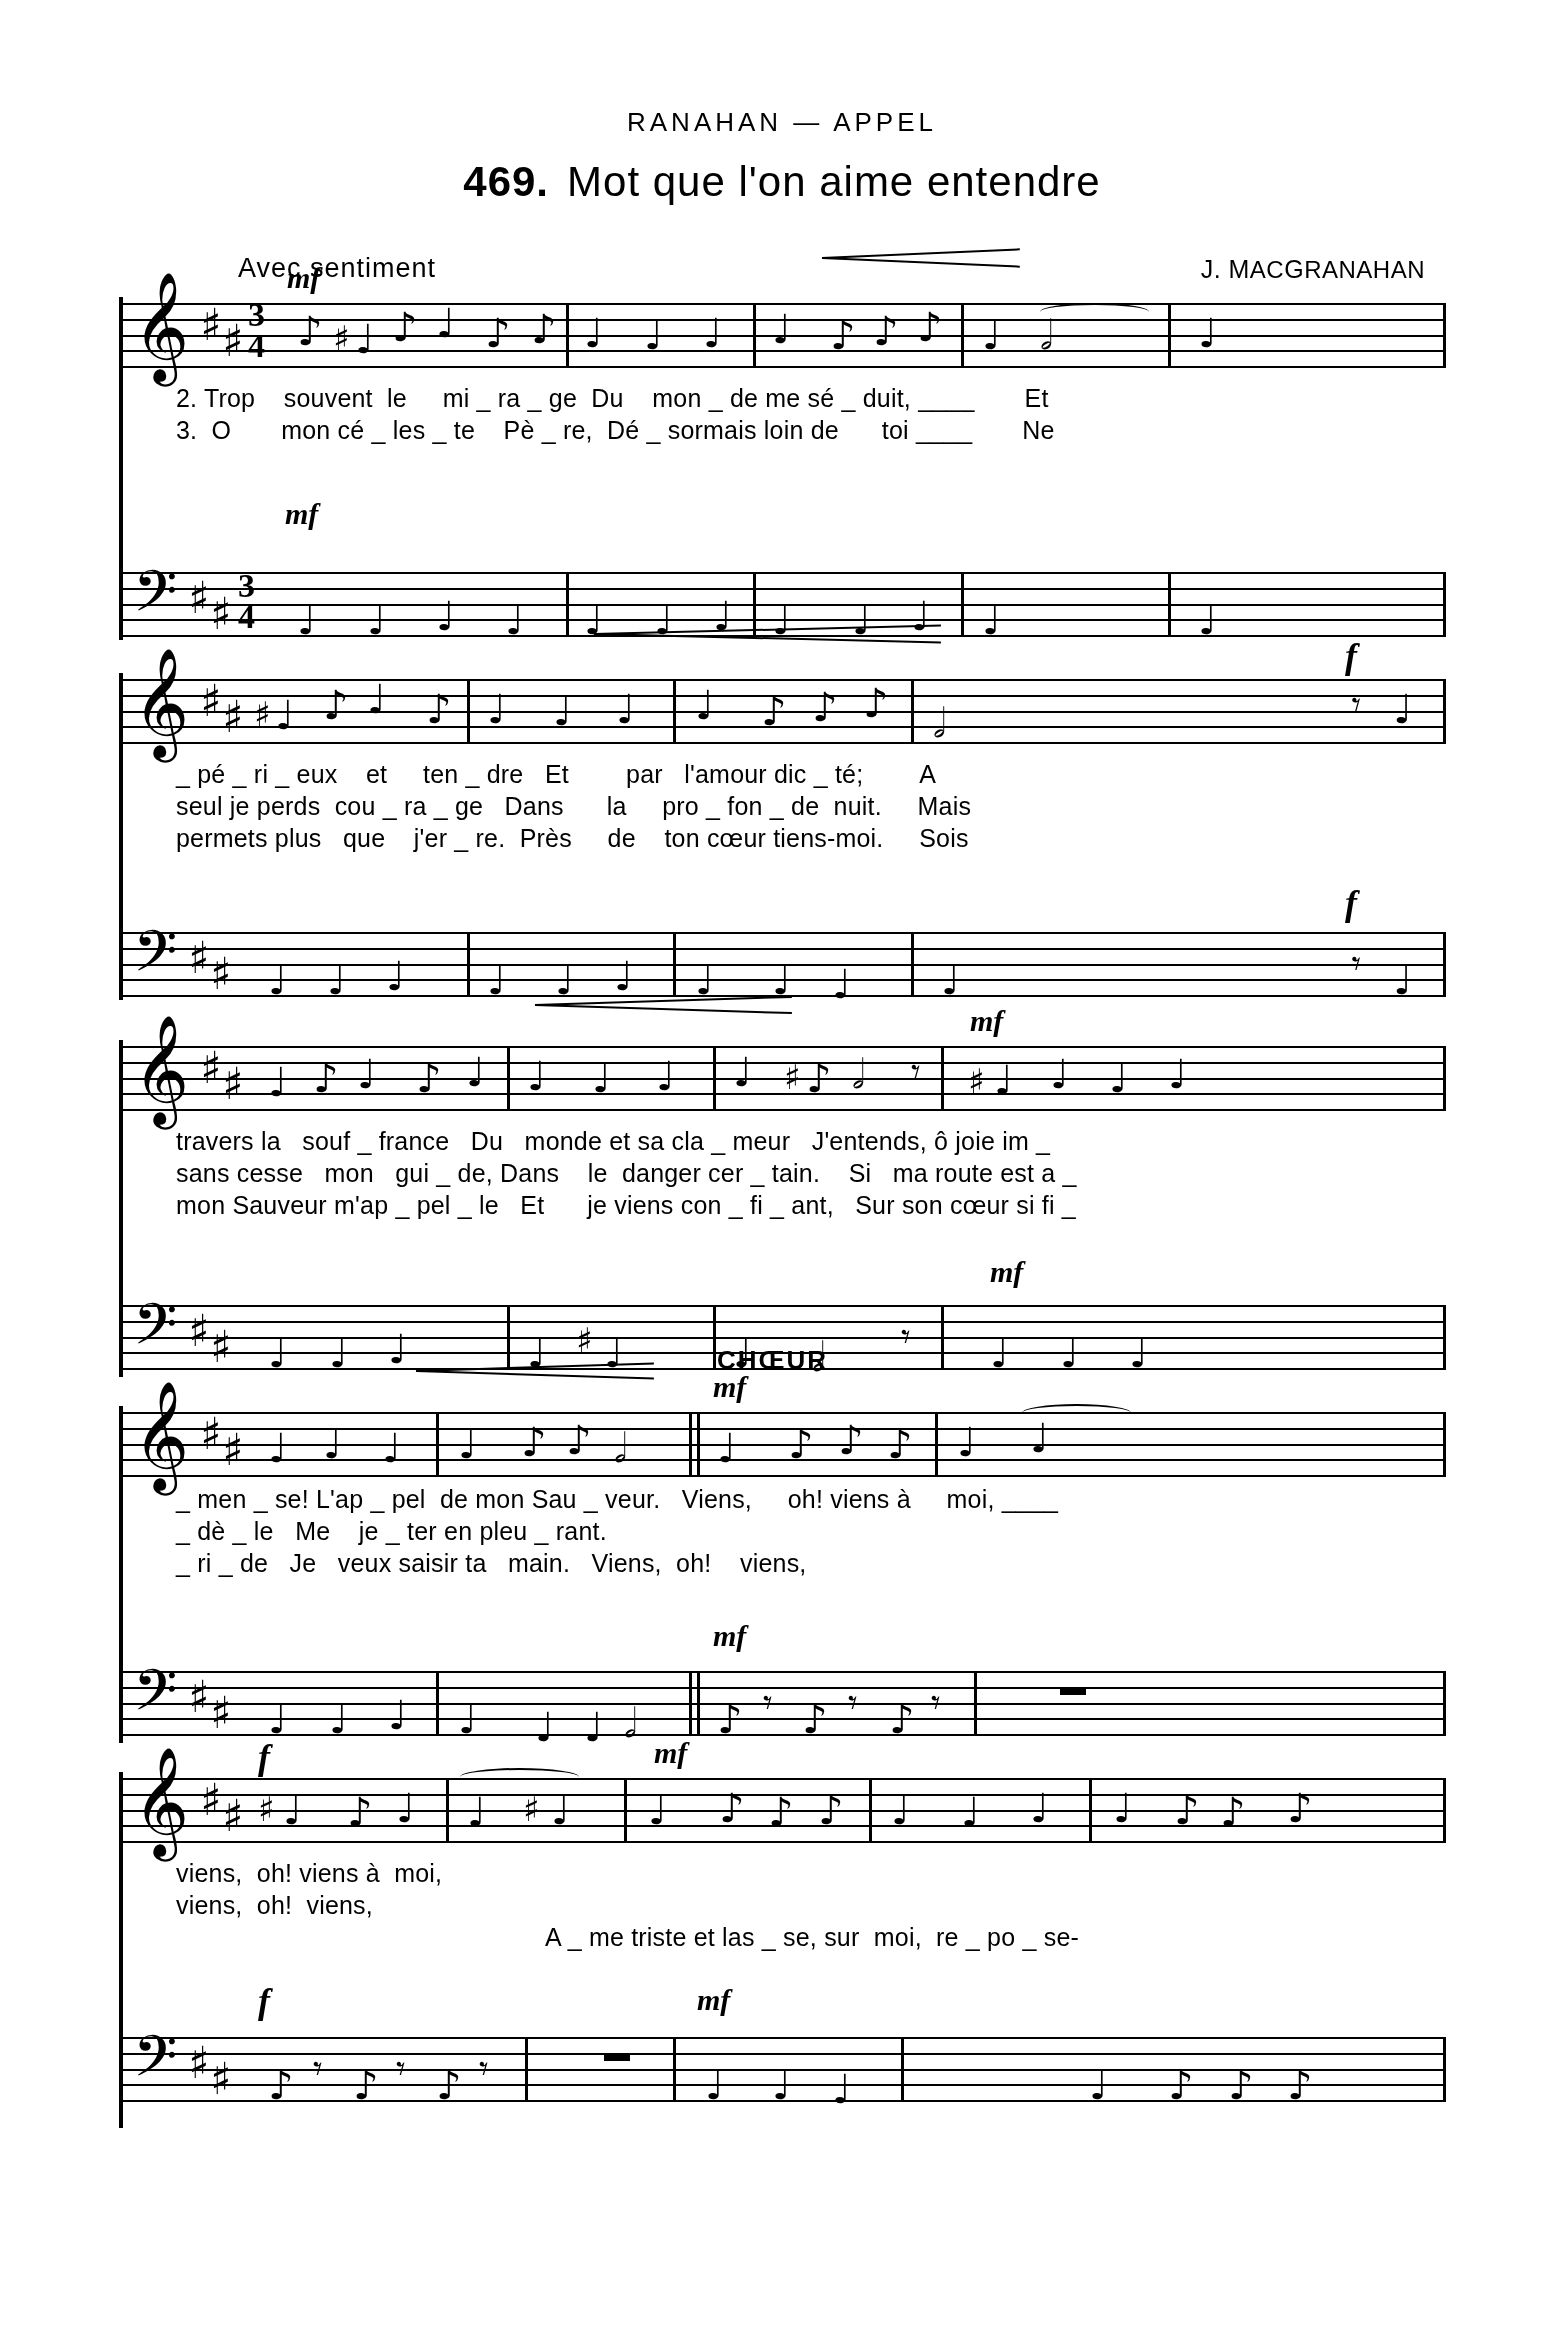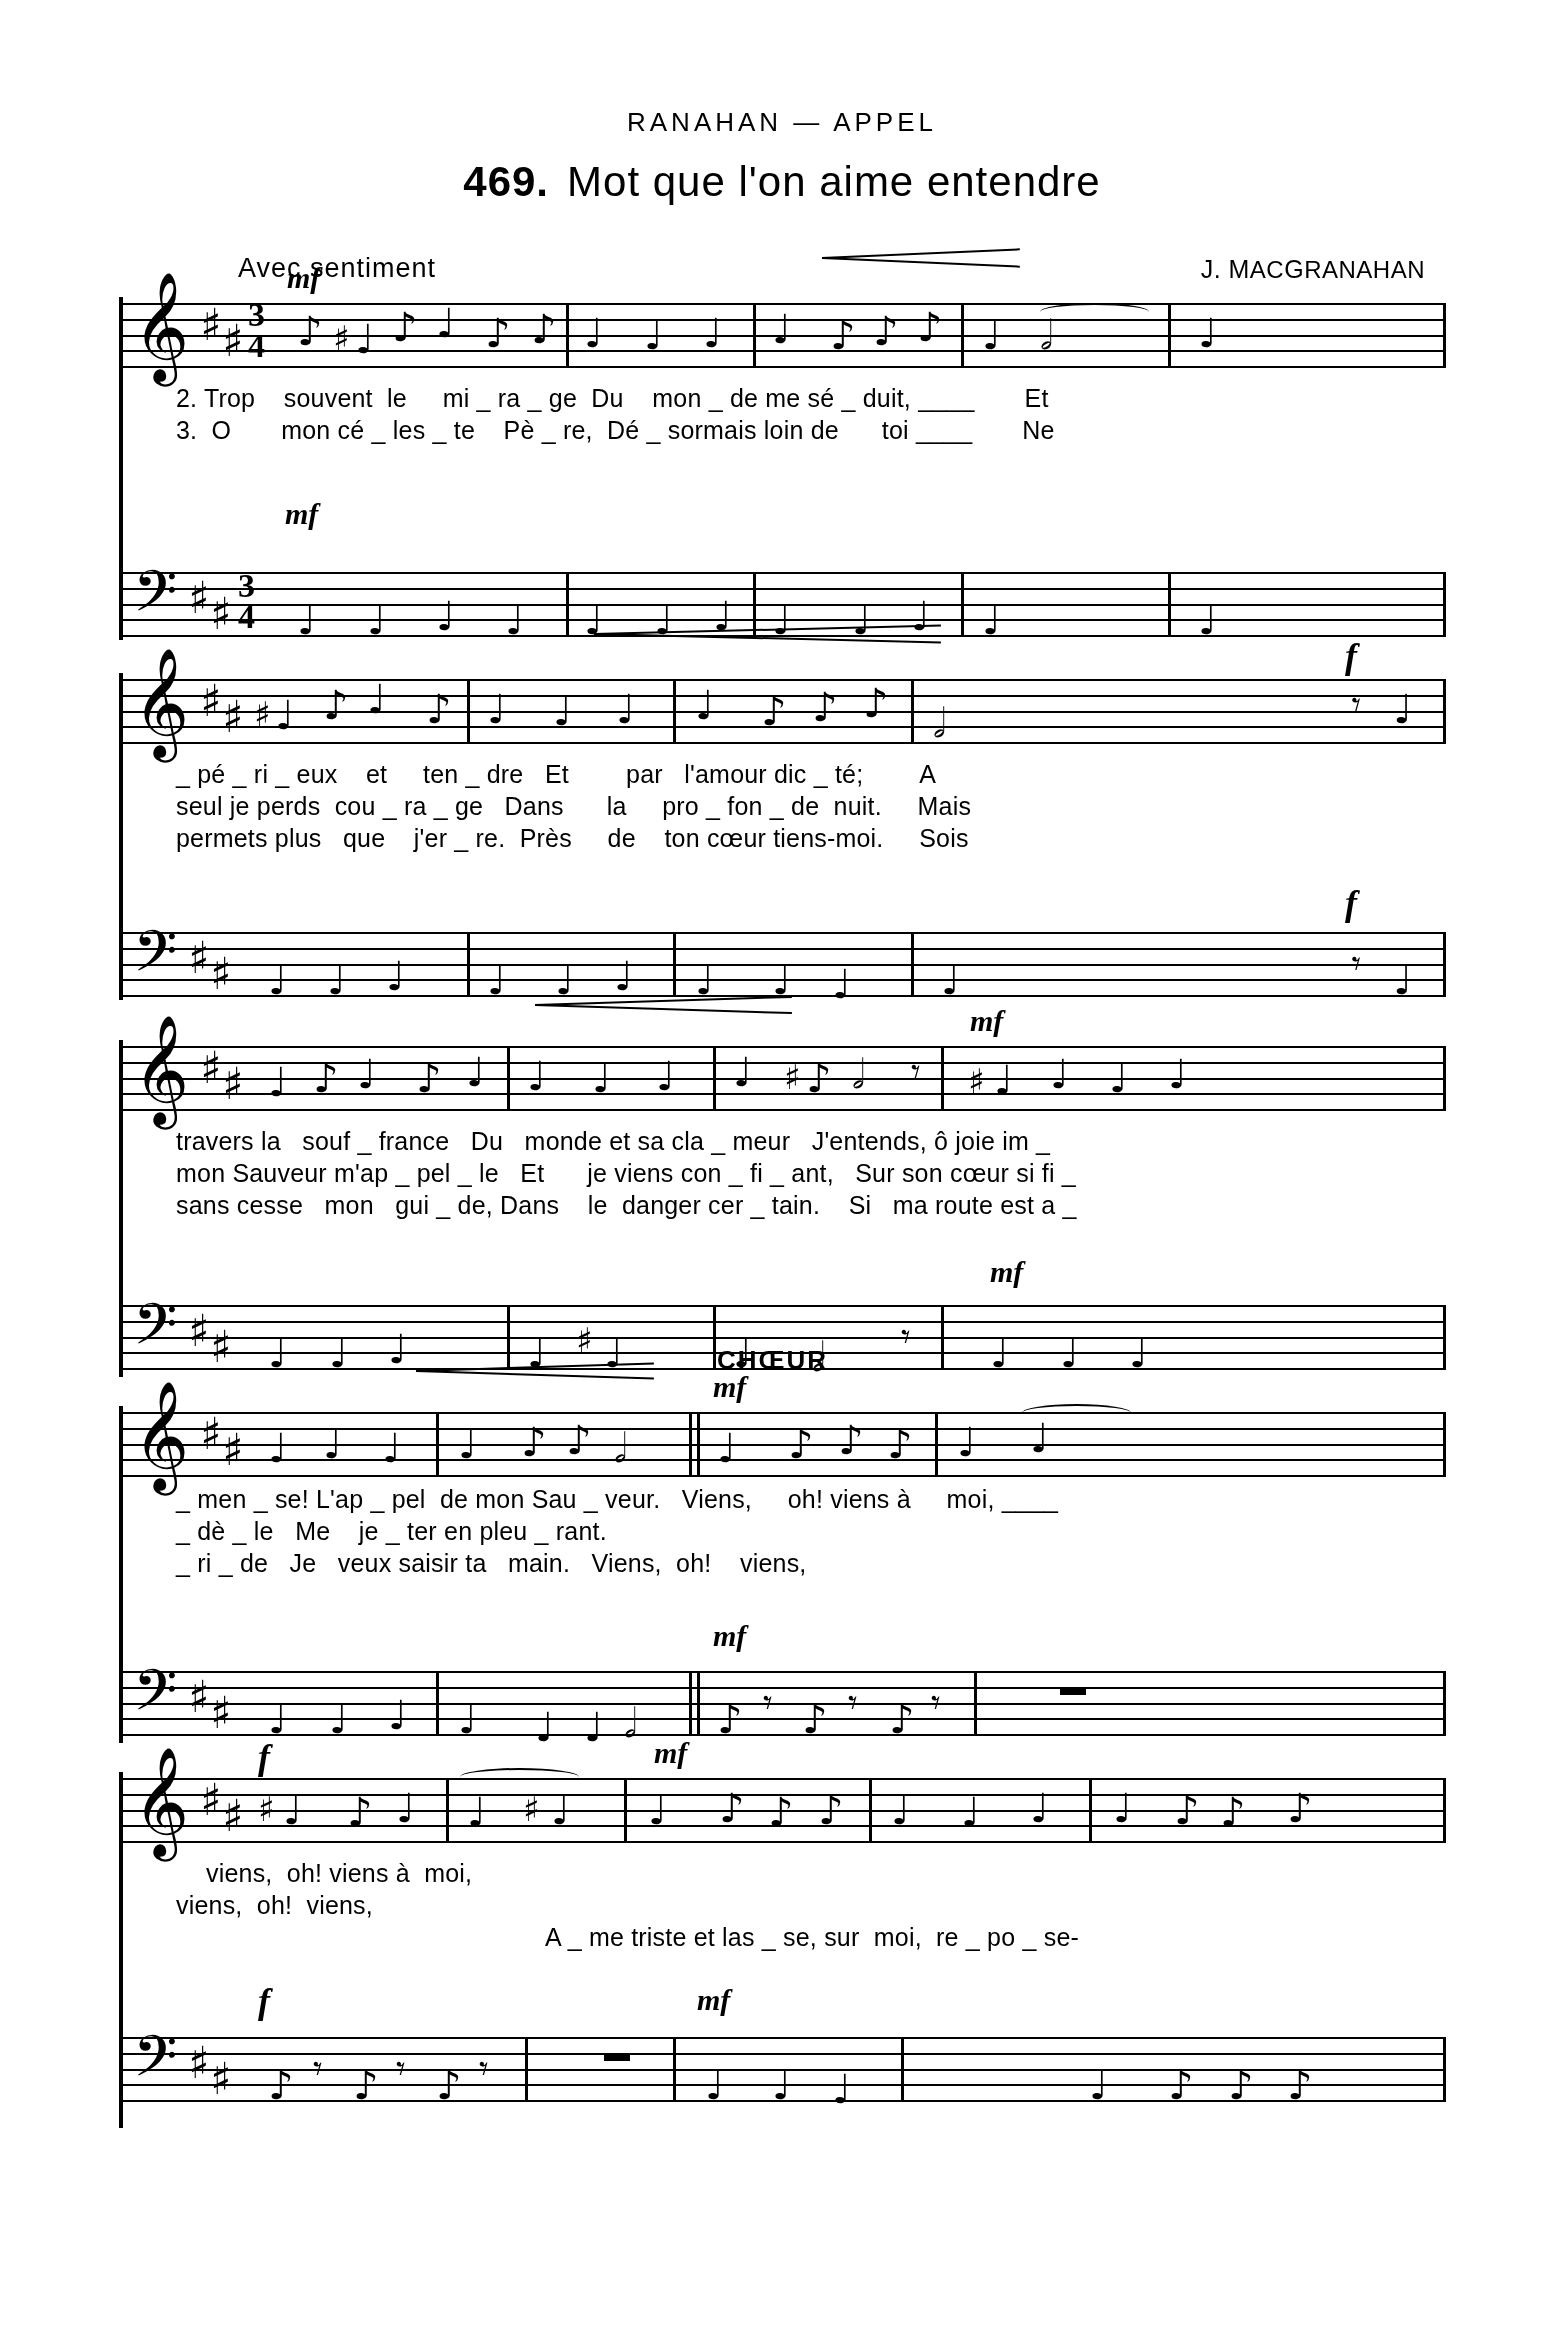--- a/index.html
+++ b/index.html
@@ -267,22 +267,22 @@
       <div class="note" style="left:1049px;top:14px;">♩</div>
       <div class="barline" style="right:0;top:6px;height:65px;"></div>
       <div class="hairpin" style="left:416px;top:-36px;width:257px;">
         <i style="transform:rotate(-1.8deg)"></i>
           <i style="transform:rotate(1.8deg)"></i>
       </div>
     </div>
 
     <div class="lyrics" style="top:87px;">
       <div class="lyricline" style="padding-left:57px;">travers la   souf _ france   Du   monde et sa cla _ meur   J'entends, ô joie im _</div>
+      <div class="lyricline" style="padding-left:57px;">sans cesse   mon   gui _ de, Dans    le  danger cer _ tain.    Si   ma route est a _</div>
       <div class="lyricline" style="padding-left:57px;">mon Sauveur m'ap _ pel _ le   Et      je viens con _ fi _ ant,   Sur son cœur si fi _</div>
-      <div class="lyricline" style="padding-left:57px;">sans cesse   mon   gui _ de, Dans    le  danger cer _ tain.    Si   ma route est a _</div>
     </div>
 
     <div class="staff" style="position:absolute;top:259px;">
       <div class="line l0"></div>
         <div class="line l1"></div>
         <div class="line l2"></div>
         <div class="line l3"></div>
         <div class="line l4"></div>
       <div class="clef fclef">𝄢</div>
       <div class="ksharp" style="left:69px;top:10px;">♯</div>
@@ -418,21 +418,21 @@
       <div class="note" style="left:911px;top:16px;">♩</div>
       <div class="barline" style="left:970px;top:6px;height:65px;"></div>
       <div class="note" style="left:994px;top:16px;">♩</div>
       <div class="note" style="left:1055px;top:18px;">♪</div>
       <div class="note" style="left:1101px;top:20px;">♪</div>
       <div class="note" style="left:1168px;top:16px;">♪</div>
       <div class="barline" style="right:0;top:6px;height:65px;"></div>
     </div>
 
     <div class="lyrics" style="top:87px;">
-      <div class="lyricline" style="padding-left:87px;">viens,  oh! viens à  moi,</div>
+      <div class="lyricline" style="padding-left:57px;">viens,  oh! viens à  moi,</div>
       <div class="lyricline" style="padding-left:57px;">viens,  oh!  viens,</div>
       <div class="lyricline" style="padding-left:426px;">A _ me triste et las _ se, sur  moi,  re _ po _ se-</div>
     </div>
 
     <div class="staff" style="position:absolute;top:259px;">
       <div class="line l0"></div>
         <div class="line l1"></div>
         <div class="line l2"></div>
         <div class="line l3"></div>
         <div class="line l4"></div>

